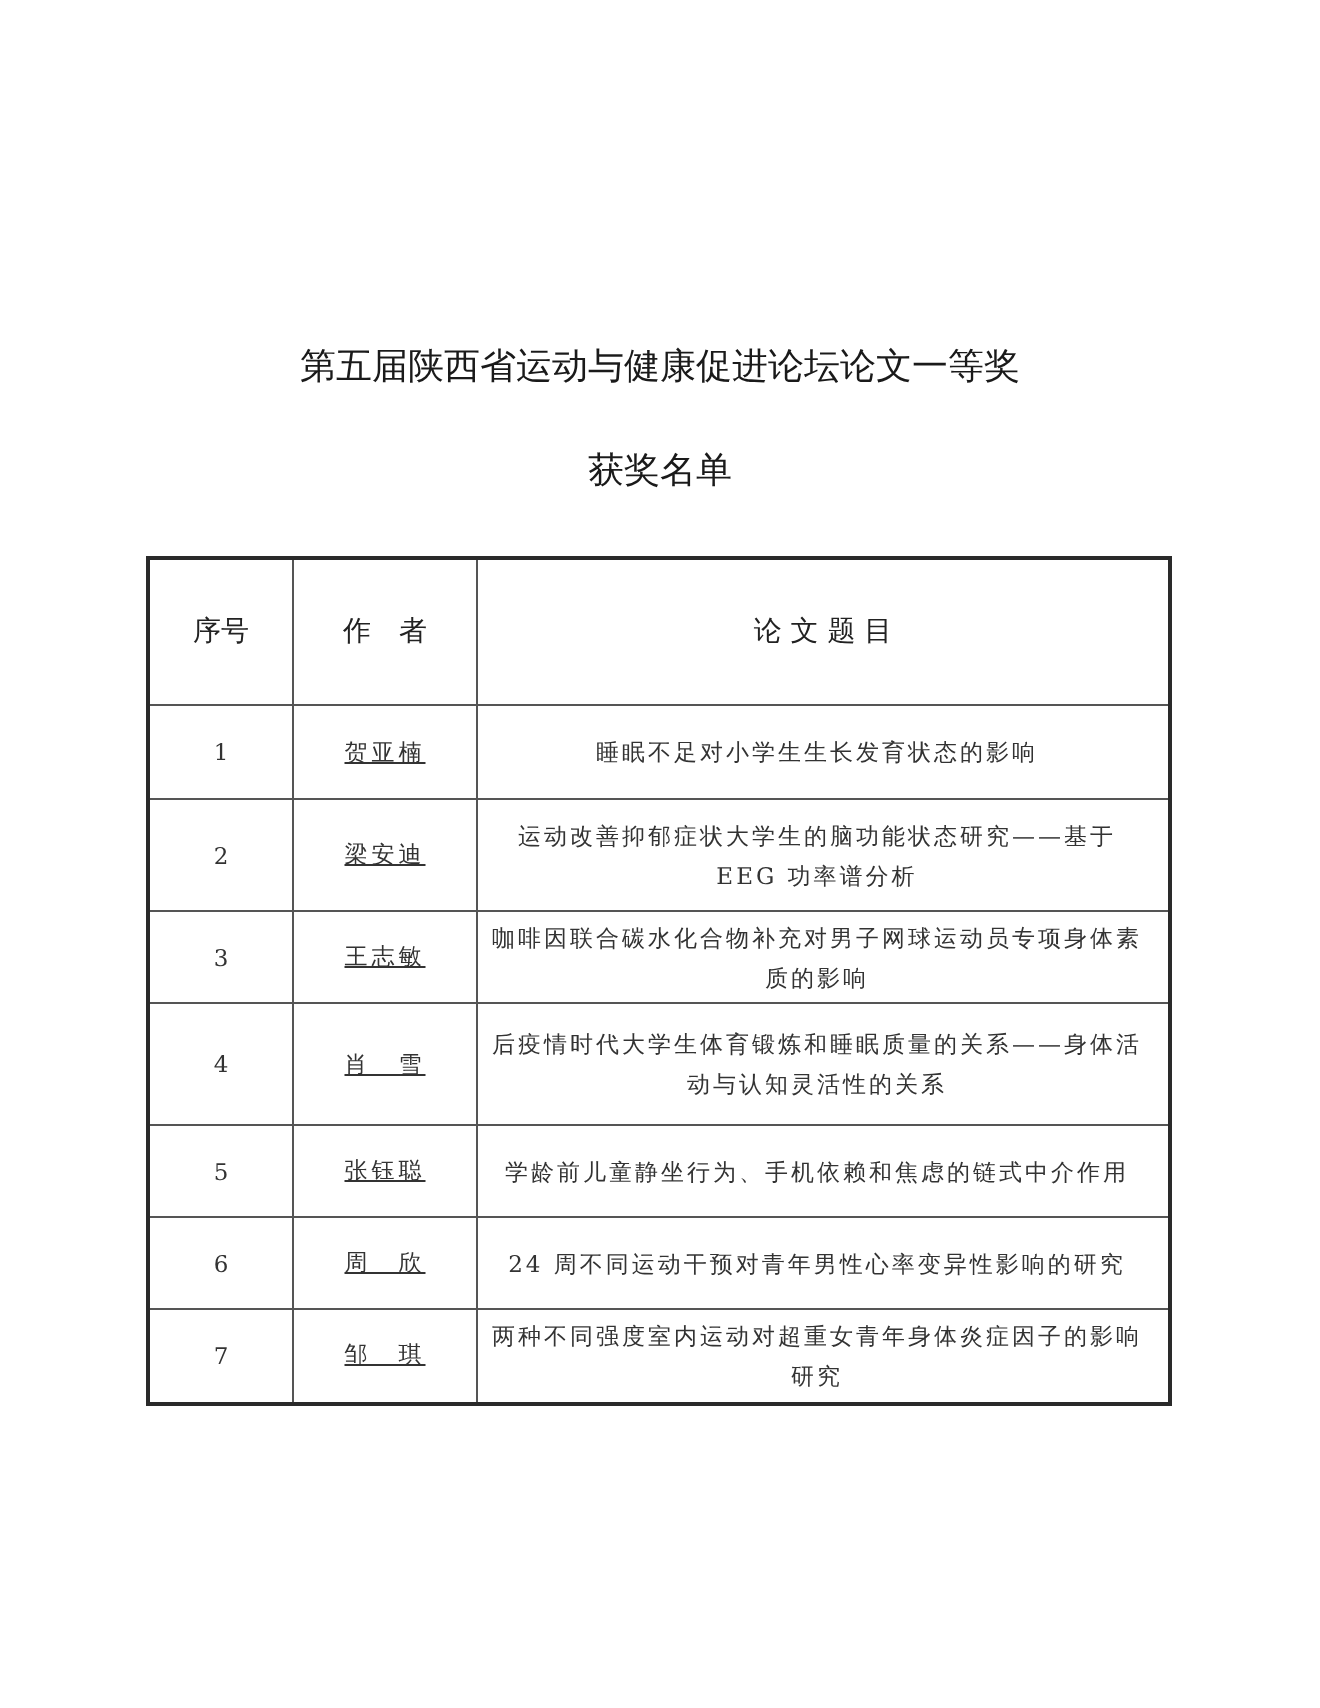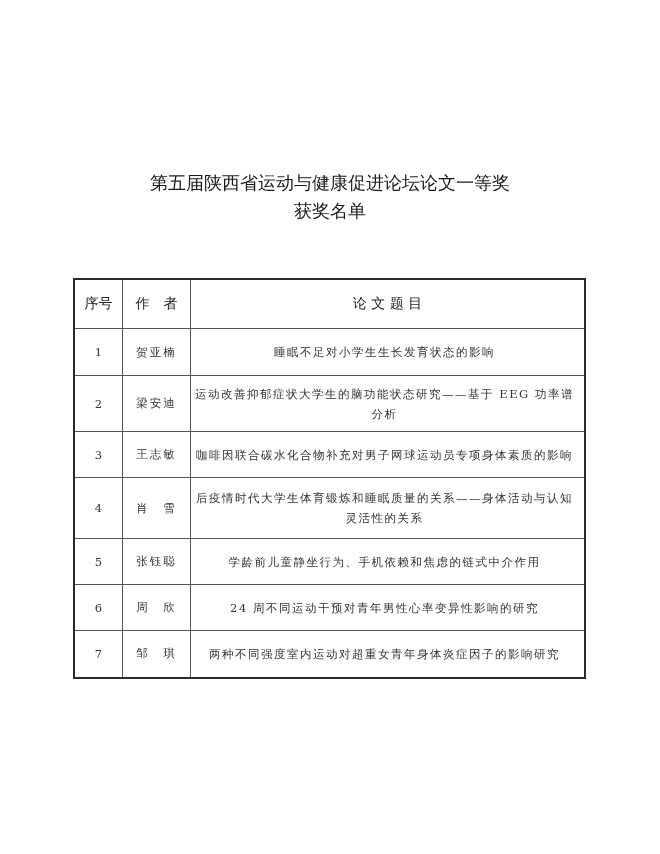--- a/index.html
+++ b/index.html
@@ -1,29 +1,29 @@
 <!DOCTYPE html>
 <html><head>
 <meta charset="utf-8">
 <style>
   html, body { margin: 0; padding: 0; background: #ffffff; }
   body { width: 660px; height: 854px; position: relative; overflow: hidden;
          font-family: "DejaVu Sans", sans-serif; color: #222; }
   .title { position: absolute; left: 0; width: 660px; text-align: center;
            font-family: "DejaVu Sans", sans-serif; font-size: 18px; color: #1a1a1a; letter-spacing: 0px; }
   .t1 { top: 171px; }
-  .t2 { top: 199px; }
+  .t2 { top: 223px; }
   table { position: absolute; left: 73px; top: 278px; width: 513px;
           border-collapse: collapse; border: 2px solid #2a2a2a; }
-  td, th { border: 1px solid #555; padding: 0; }
+  td, th { border: 1px solid #555; padding: 12px; }
   th { height: 48px; font-weight: normal; font-size: 14px; color: #222;
        font-family: "DejaVu Sans", sans-serif; text-align: center; }
   td { font-family: "DejaVu Serif", serif; font-size: 11.5px; color: #333; }
   td.num { text-align: center; width: 47px; }
-  td.author { text-align: center; width: 67px; letter-spacing: 2px; }
+  td.author { text-align: center; width: 67px; letter-spacing: 2px; text-decoration: underline; }
   td.paper { text-align: center; padding: 0 10px 0 4px; line-height: 20px; letter-spacing: 1.5px; }
   col.c1 { width: 48px; } col.c2 { width: 68px; }
 </style>
 </head>
 <body>
 
 <div class="title t1">第五届陕西省运动与健康促进论坛论文一等奖</div>
 <div class="title t2">获奖名单</div>
 
 <table>

